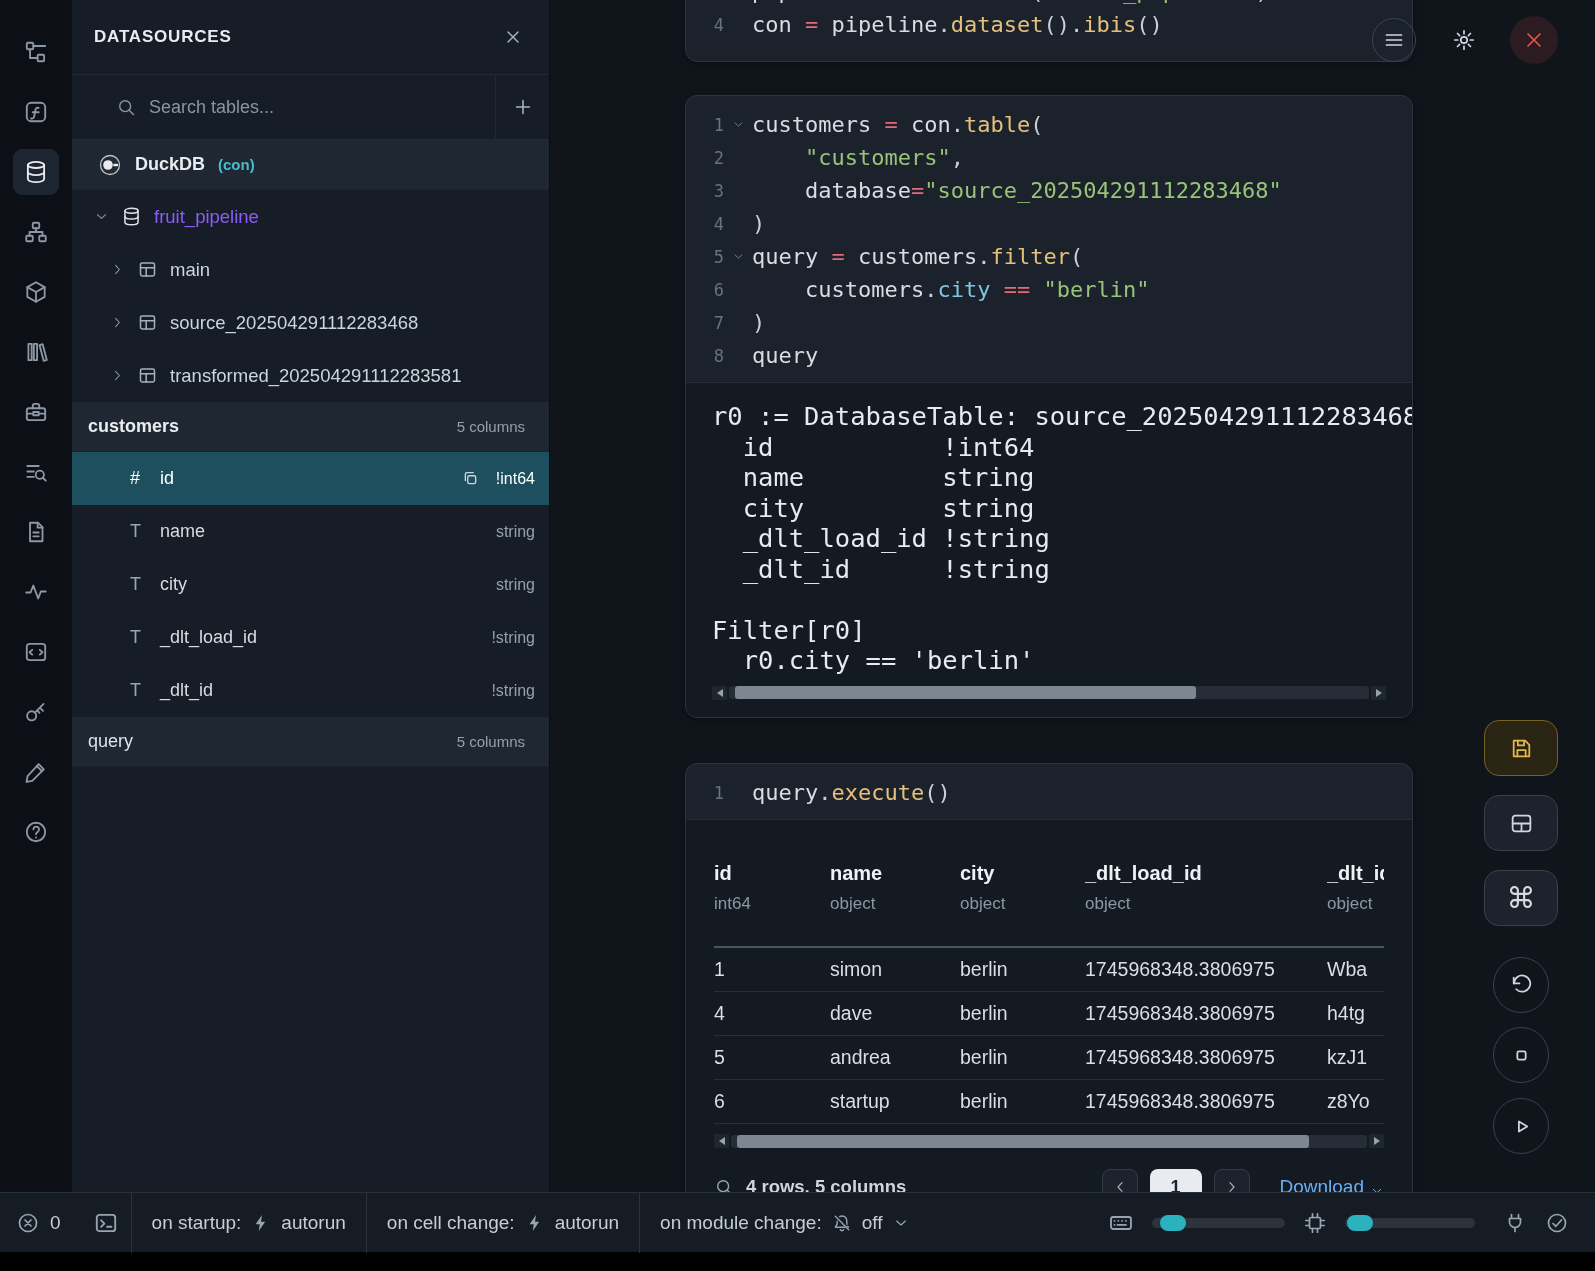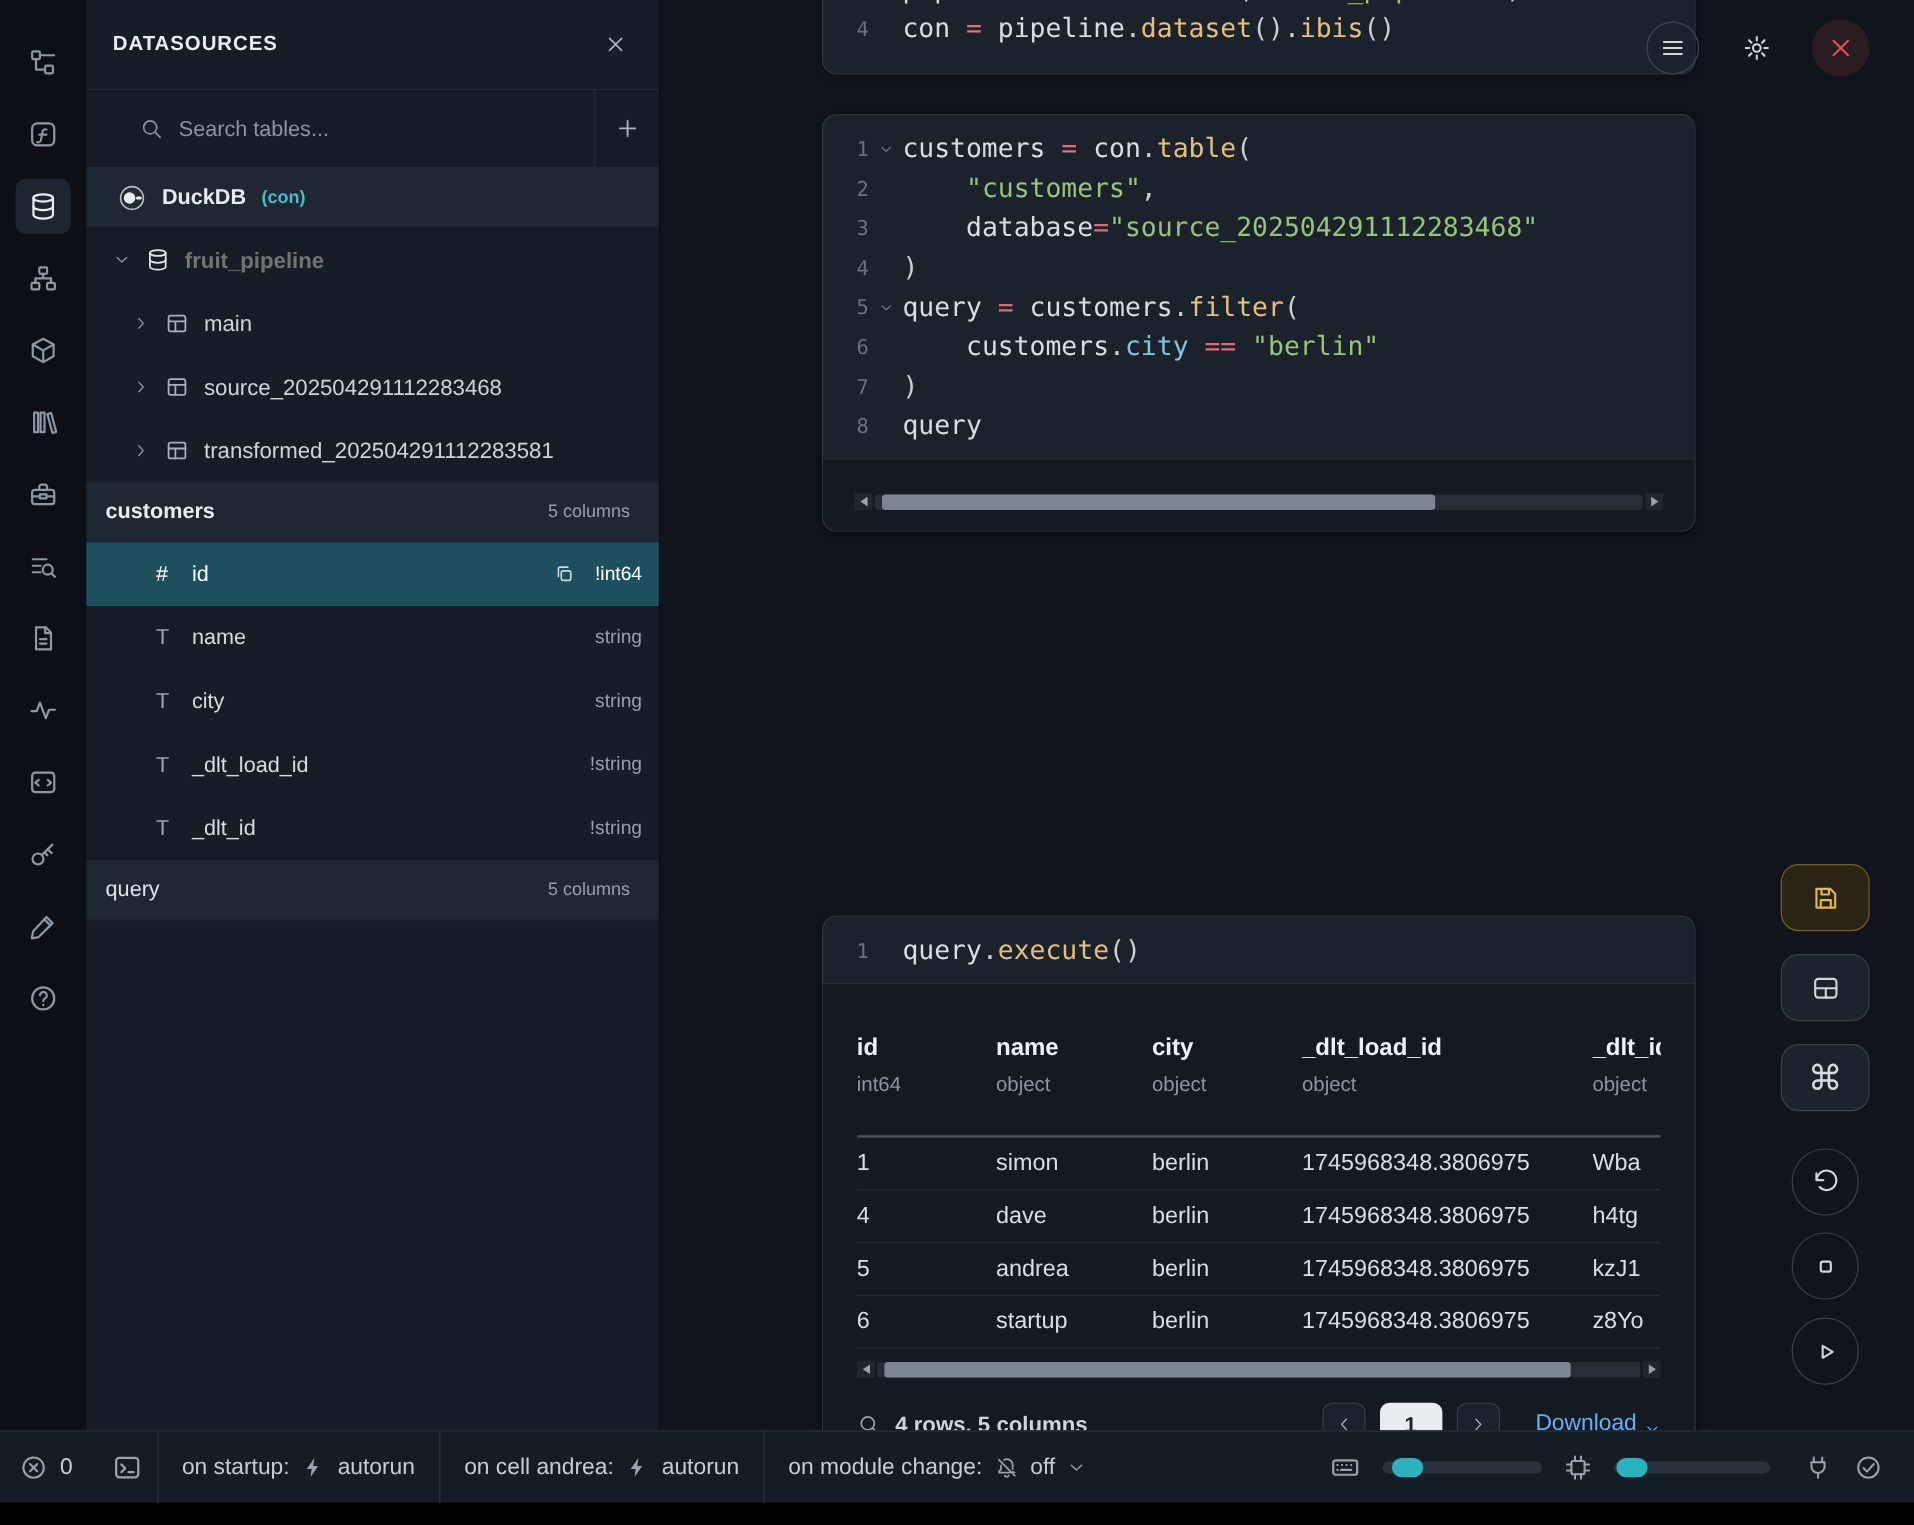--- a/index.html
+++ b/index.html
@@ -40,21 +40,21 @@
   .badge-con { font-size:15px; font-weight:bold; color:#48bccb; }
   .count { margin-left:auto; font-size:15px; color:#95a0ac; font-weight:normal; }
 
   .tree-row { height:53px; display:flex; align-items:center; gap:8px; cursor:pointer; color:#8d98a6; }
   .tree-row.indent0 { padding-left:22px; }
   .tree-row.indent1 { padding-left:38px; }
   .tree-row .icon.chev { width:15px; height:15px; }
   .tree-row .icon.obj { width:21px; height:21px; margin:0 4px; color:#a7b1bd; }
   .tree-row.root .icon.obj { color:#dfe5ea; }
   .tree-label { font-size:18.5px; color:#ccd4dc; }
-  .tree-row.root .tree-label { font-weight:bold; color:#737373; }
+  .tree-row.root .tree-label { font-weight:normal; color:#8b5cf6; }
 
   .col-row { height:53px; display:flex; align-items:center; padding:0 14px 0 58px; cursor:pointer; }
   .col-kind { width:30px; font-size:18px; color:#9aa5b1; font-weight:normal; }
   .col-name { font-size:18px; color:#d6dce2; flex:1; }
   .col-type { font-size:16px; color:#95a0ac; }
   .col-row .icon.copy { width:19px; height:19px; color:#cfd6dd; margin-right:16px; }
   .col-row.selected { background:#1e4f5f; }
   .col-row.selected .col-kind, .col-row.selected .col-name, .col-row.selected .col-type { color:#ffffff; }
 
   
@@ -483,20 +483,29 @@
             <span class="fold"></span>
             <span class="code-text"><span class="tk-p">)</span></span>
           </div>
           <div class="code-line">
             <span class="line-no">8</span>
             <span class="fold"></span>
             <span class="code-text"><span class="tk-v">query</span></span>
           </div>
         </div>
       <div class="cell-output">
+        <pre class="repr" id="c1-out">r0 := DatabaseTable: source_202504291112283468
+  id           !int64
+  name         string
+  city         string
+  _dlt_load_id !string
+  _dlt_id      !string
+
+Filter[r0]
+  r0.city == 'berlin'</pre>
         <div class="hscroll">
           <button class="sc-btn">
               <span class="tri-l"></span>
             </button>
           <div class="sc-track">
             <div class="sc-thumb" style="left:6px; width:72%;"></div>
           </div>
           <button class="sc-btn">
               <span class="tri-r"></span>
             </button>
@@ -702,21 +711,21 @@
     <span class="sb-text">on startup:</span>
     <span class="icon i20">
         <svg viewBox="0 0 24 24" fill="none" stroke="currentColor" stroke-width="1.7" stroke-linecap="round" stroke-linejoin="round">
           <path d="M13.2 2.5L5.5 13.5h5l-1.2 8 7.7-11h-5l1.2-8z" fill="currentColor" stroke="none"></path>
         </svg>
       </span>
     <span class="sb-text">autorun</span>
   </div>
   <div class="sb-sep"></div>
   <div class="sb-item">
-    <span class="sb-text">on cell andrea:</span>
+    <span class="sb-text">on cell change:</span>
     <span class="icon i20">
         <svg viewBox="0 0 24 24" fill="none" stroke="currentColor" stroke-width="1.7" stroke-linecap="round" stroke-linejoin="round">
           <path d="M13.2 2.5L5.5 13.5h5l-1.2 8 7.7-11h-5l1.2-8z" fill="currentColor" stroke="none"></path>
         </svg>
       </span>
     <span class="sb-text">autorun</span>
   </div>
   <div class="sb-sep"></div>
   <div class="sb-item">
     <span class="sb-text">on module change:</span>

